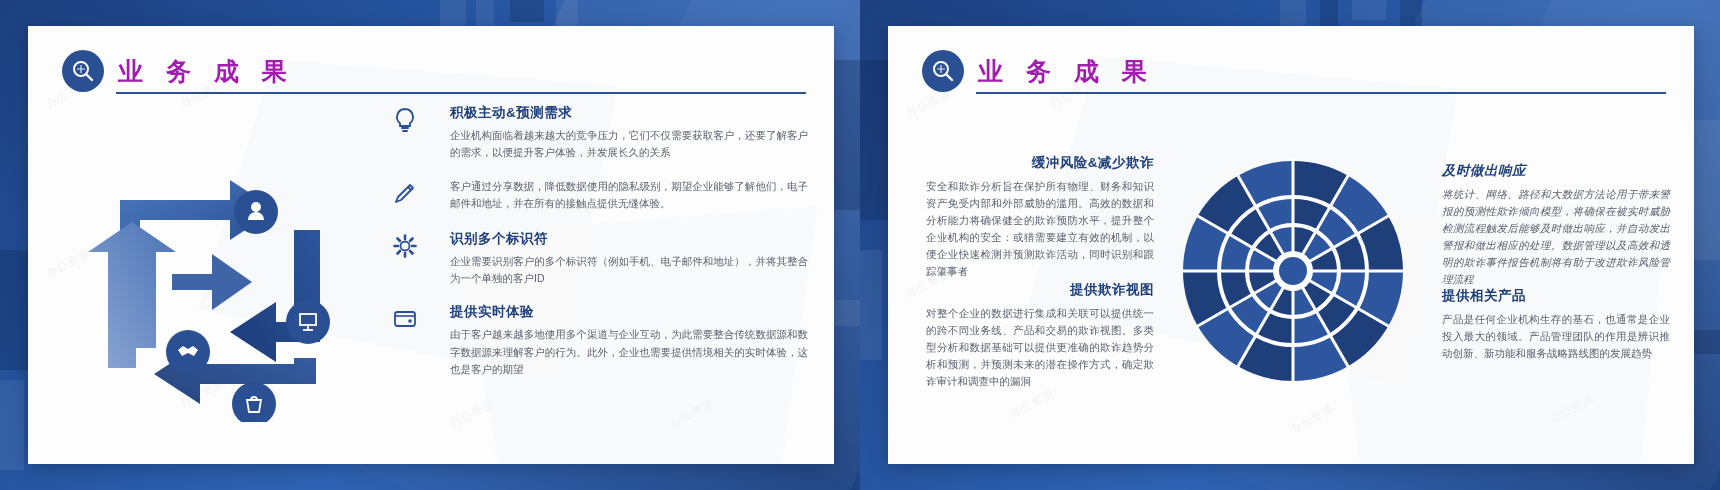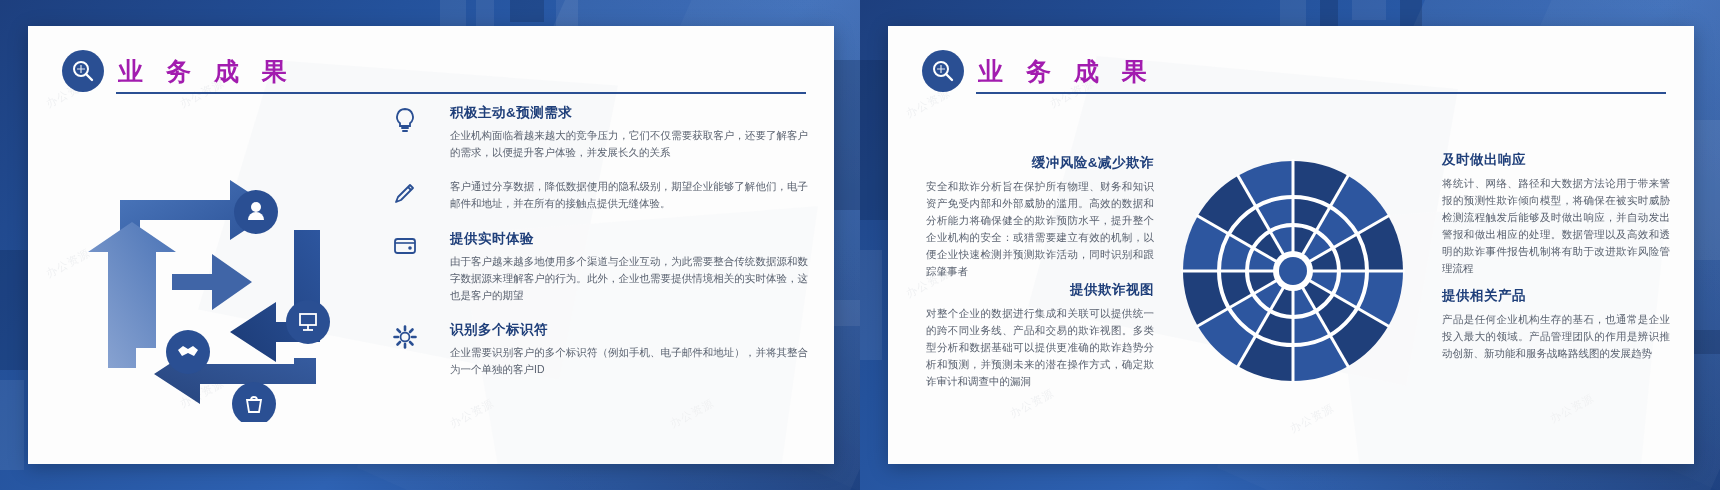--- a/index.html
+++ b/index.html
@@ -171,21 +171,21 @@
   }
   .quad .qb {
     font-size: 10.5px;
     color: #5a6270;
     line-height: 1.62;
     text-align: justify;
   }
   .q-tl { left: 38px;  top: 128px; text-align: right; }
   .q-tl .qh { text-align: right; }
   .q-tl .qb { text-align: justify; }
-  .q-tr { left: 554px; top: 125px; }
+  .q-tr { left: 554px; top: 136px; font-style: italic; }
   .q-bl { left: 38px;  top: 255px; text-align: right; }
   .q-bl .qh { text-align: right; }
   .q-br { left: 554px; top: 261px; }
 </style>
 </head>
 <body>
 
 <div id="root">
 
   <div class="slide">
@@ -301,50 +301,50 @@
             </svg>
           </div>
           <div class="txt">
             <div class="b">客户通过分享数据，降低数据使用的隐私级别，期望企业能够了解他们，电子邮件和地址，并在所有的接触点提供无缝体验。</div>
           </div>
         </div>
 
         <div class="item">
           <div class="ic">
             <svg width="28" height="28" viewBox="0 0 28 28">
-              <rect x="4" y="7" width="20" height="14" rx="2.5" fill="none" stroke="#2a4f93" stroke-width="1.8"></rect>
-              <path d="M4 11h20" stroke="#2a4f93" stroke-width="1.6"></path>
-              <circle cx="19" cy="16" r="1.8" fill="#2a4f93"></circle>
-            </svg>
-          </div>
-          <div class="txt">
-            <div class="h">提供实时体验</div>
-            <div class="b">由于客户越来越多地使用多个渠道与企业互动，为此需要整合传统数据源和数字数据源来理解客户的行为。此外，企业也需要提供情境相关的实时体验，这也是客户的期望</div>
-          </div>
-        </div>
-
-        <div class="item">
-          <div class="ic">
-            <svg width="28" height="28" viewBox="0 0 28 28">
               <circle cx="14" cy="14" r="4.5" fill="none" stroke="#2a4f93" stroke-width="1.8"></circle>
               <g stroke="#2a4f93" stroke-width="2.6" stroke-linecap="round">
                 <line x1="14" y1="3.5" x2="14" y2="7"></line>
                   <line x1="14" y1="21" x2="14" y2="24.5"></line>
                 <line x1="3.5" y1="14" x2="7" y2="14"></line>
                   <line x1="21" y1="14" x2="24.5" y2="14"></line>
                 <line x1="6.5" y1="6.5" x2="9" y2="9"></line>
                   <line x1="19" y1="19" x2="21.5" y2="21.5"></line>
                 <line x1="21.5" y1="6.5" x2="19" y2="9"></line>
                   <line x1="9" y1="19" x2="6.5" y2="21.5"></line>
               </g>
             </svg>
           </div>
           <div class="txt">
             <div class="h">识别多个标识符</div>
             <div class="b">企业需要识别客户的多个标识符（例如手机、电子邮件和地址），并将其整合为一个单独的客户ID</div>
+          </div>
+        </div>
+
+        <div class="item">
+          <div class="ic">
+            <svg width="28" height="28" viewBox="0 0 28 28">
+              <rect x="4" y="7" width="20" height="14" rx="2.5" fill="none" stroke="#2a4f93" stroke-width="1.8"></rect>
+              <path d="M4 11h20" stroke="#2a4f93" stroke-width="1.6"></path>
+              <circle cx="19" cy="16" r="1.8" fill="#2a4f93"></circle>
+            </svg>
+          </div>
+          <div class="txt">
+            <div class="h">提供实时体验</div>
+            <div class="b">由于客户越来越多地使用多个渠道与企业互动，为此需要整合传统数据源和数字数据源来理解客户的行为。此外，企业也需要提供情境相关的实时体验，这也是客户的期望</div>
           </div>
         </div>
 
       </div>
     </div>
   </div>
 
   <div class="slide">
     <div class="bg-shapes">
       <div class="diag" style="left:520px; top:-300px;"></div>

